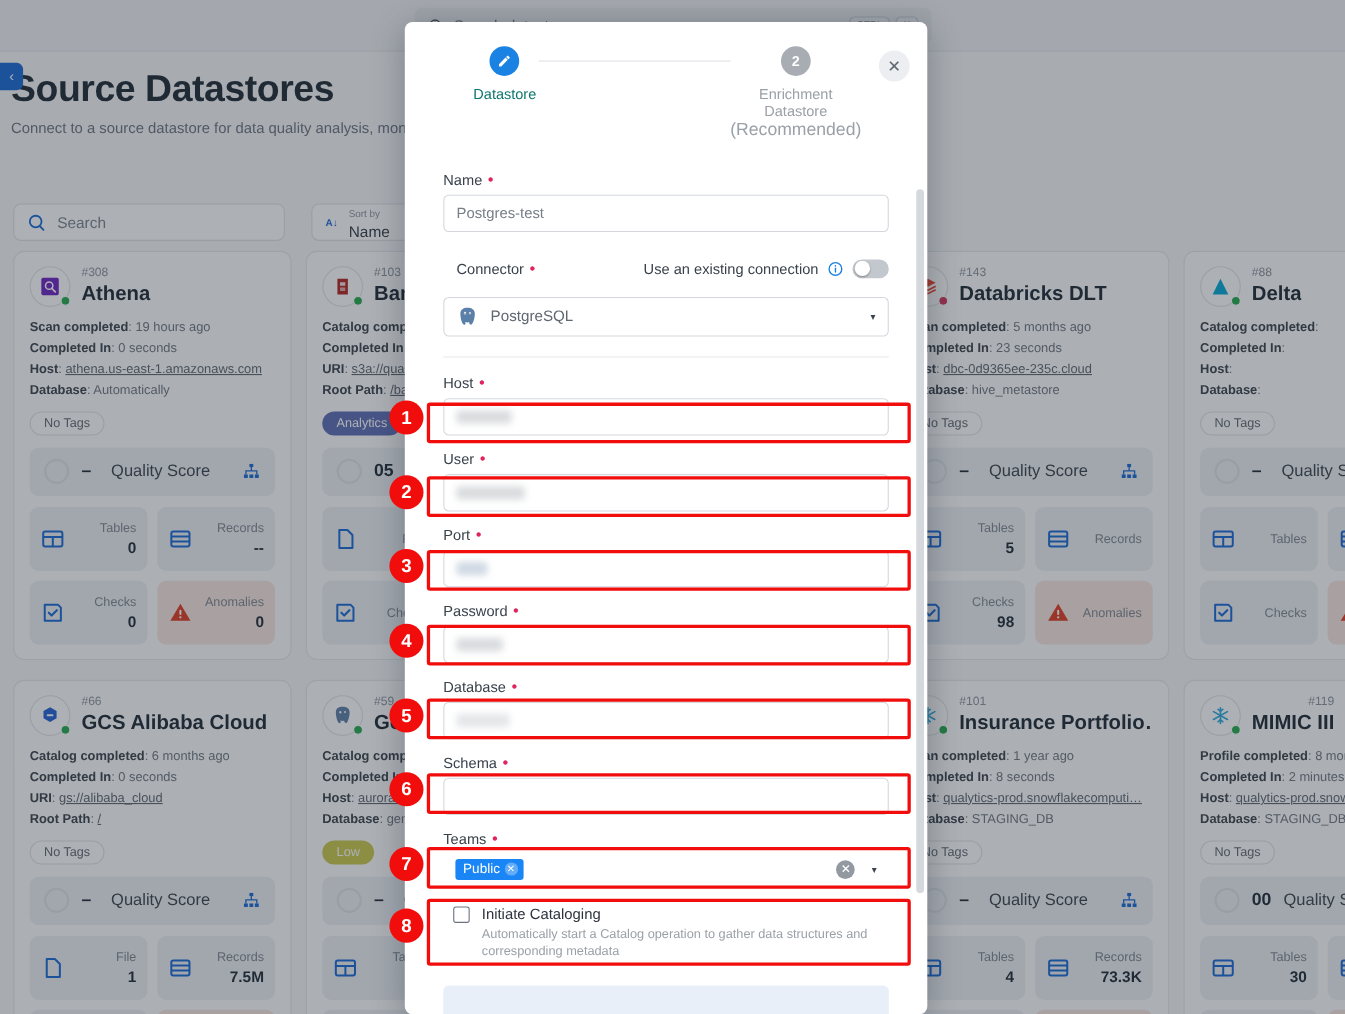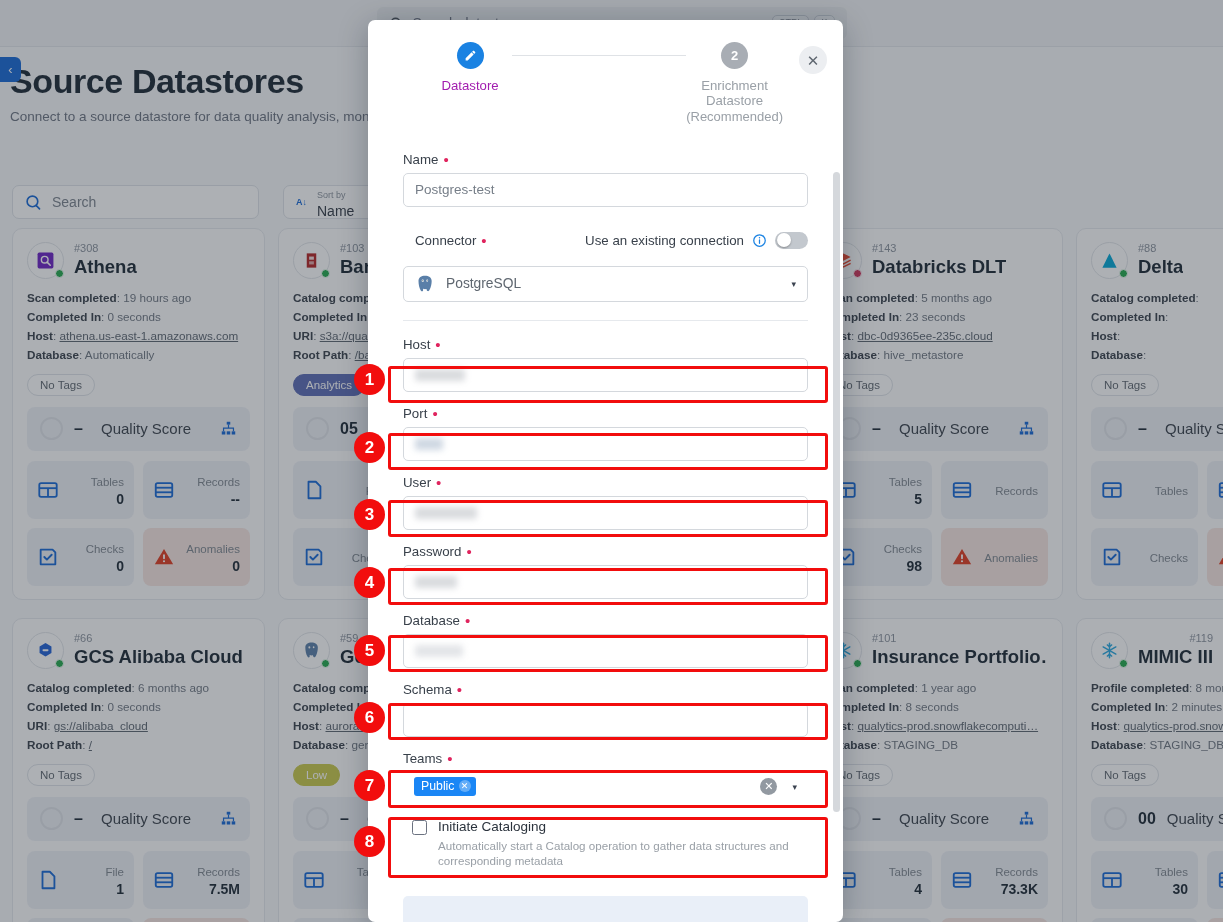--- a/index.html
+++ b/index.html
@@ -150,23 +150,23 @@
   }
   .step { width:142px; text-align:center; position:relative; }
   .step-bubble {
     width:27px; height:27px; border-radius:50%; margin:0 auto;
     display:flex; align-items:center; justify-content:center;
     font-size:13px; color:#fff; font-weight:600;
   }
   .step-bubble.active { background:#1a82e2; }
   .step-bubble.idle { background:#a8adb4; }
   .step-label { margin-top:9px; font-size:13.2px; }
-  .step-label.active { color:#a21caf; }
+  .step-label.active { color:#0f766e; }
   .step-label.idle { color:#9aa0a7; }
-  .step-sub { font-size:13px; color:#9aa0a7; line-height:1.35; }
+  .step-sub { font-size:16px; color:#9aa0a7; line-height:1.35; }
   .step-line {
     flex:none; width:174px; height:1px; background:#dfe2e6; margin-top:13px;
   }
 
   .form { padding:0 35px 0 35px; margin-top:26px; position:relative; }
   .fl { font-size:13.3px; color:#39414b; margin:0 0 6px 0; display:flex; align-items:center; gap:5px; }
   .req { color:#e0245e; font-size:15px; line-height:0; position:relative; top:1px; }
   .fi {
     width:100%; height:34px; border:1px solid #d4d8dd; border-radius:5px;
     background:#fff; font-size:13.5px; color:#767e88; padding:0 11px;
@@ -1044,35 +1044,35 @@
           <span>Host</span>
           <span class="req">•</span>
         </div>
       <div class="fi" style="position:relative;display:flex;align-items:center;">
         <span class="redacted" style="width:50px;height:12px;"></span>
       </div>
     </div>
 
     <div class="fgroup">
       <div class="fl">
+          <span>User</span>
+          <span class="req">•</span>
+        </div>
+      <div class="fi" style="position:relative;display:flex;align-items:center;">
+        <span class="redacted" style="width:62px;height:12px;"></span>
+      </div>
+    </div>
+
+    <div class="fgroup">
+      <div class="fl">
           <span>Port</span>
           <span class="req">•</span>
         </div>
       <div class="fi" style="position:relative;display:flex;align-items:center;">
         <span class="redacted" style="width:28px;height:12px;background:#cfd8e3;"></span>
-      </div>
-    </div>
-
-    <div class="fgroup">
-      <div class="fl">
-          <span>User</span>
-          <span class="req">•</span>
-        </div>
-      <div class="fi" style="position:relative;display:flex;align-items:center;">
-        <span class="redacted" style="width:62px;height:12px;"></span>
       </div>
     </div>
 
     <div class="fgroup">
       <div class="fl">
           <span>Password</span>
           <span class="req">•</span>
         </div>
       <div class="fi" style="position:relative;display:flex;align-items:center;">
         <span class="redacted" style="width:42px;height:12px;"></span>

